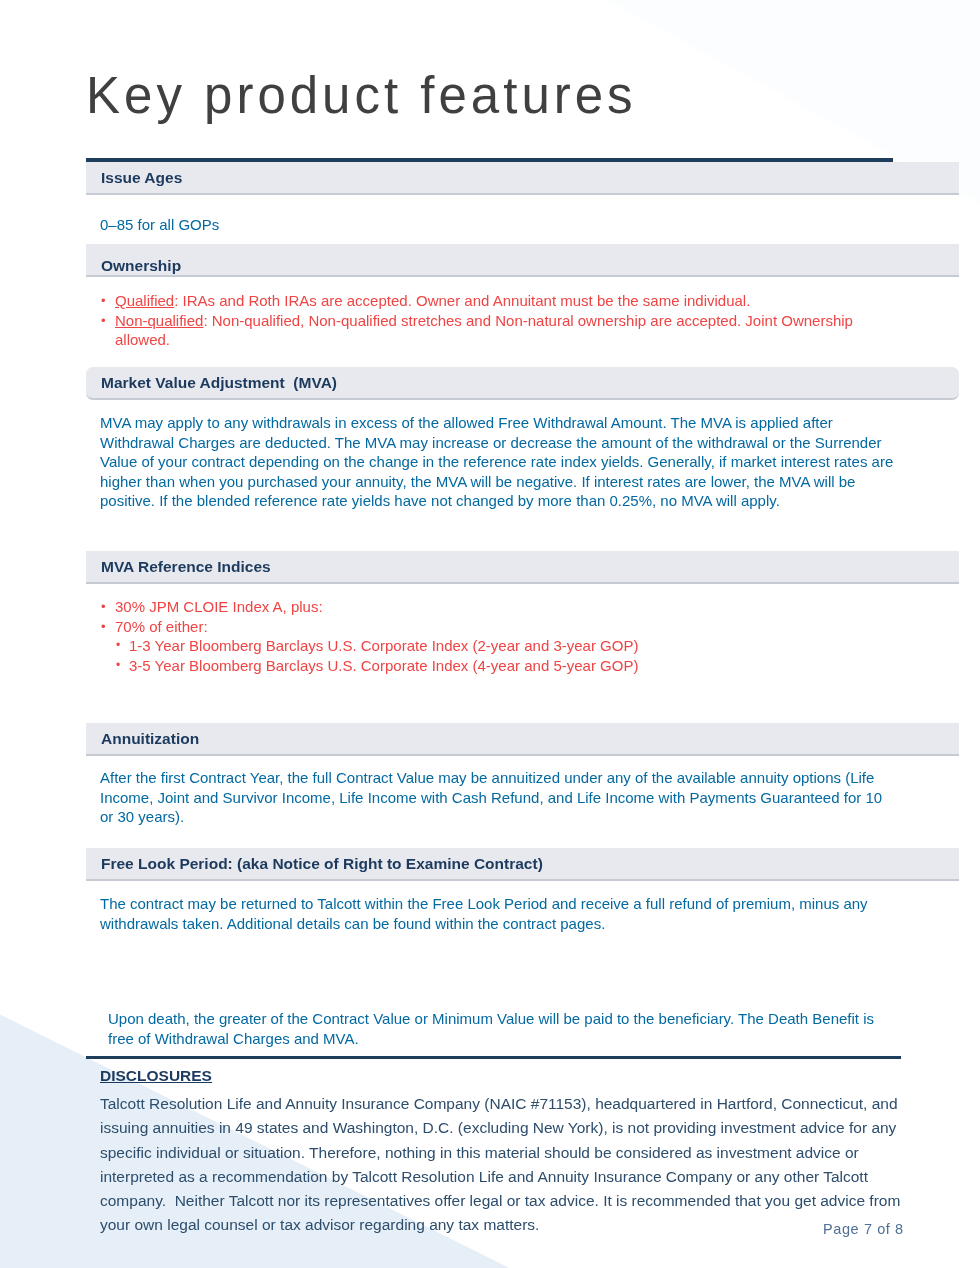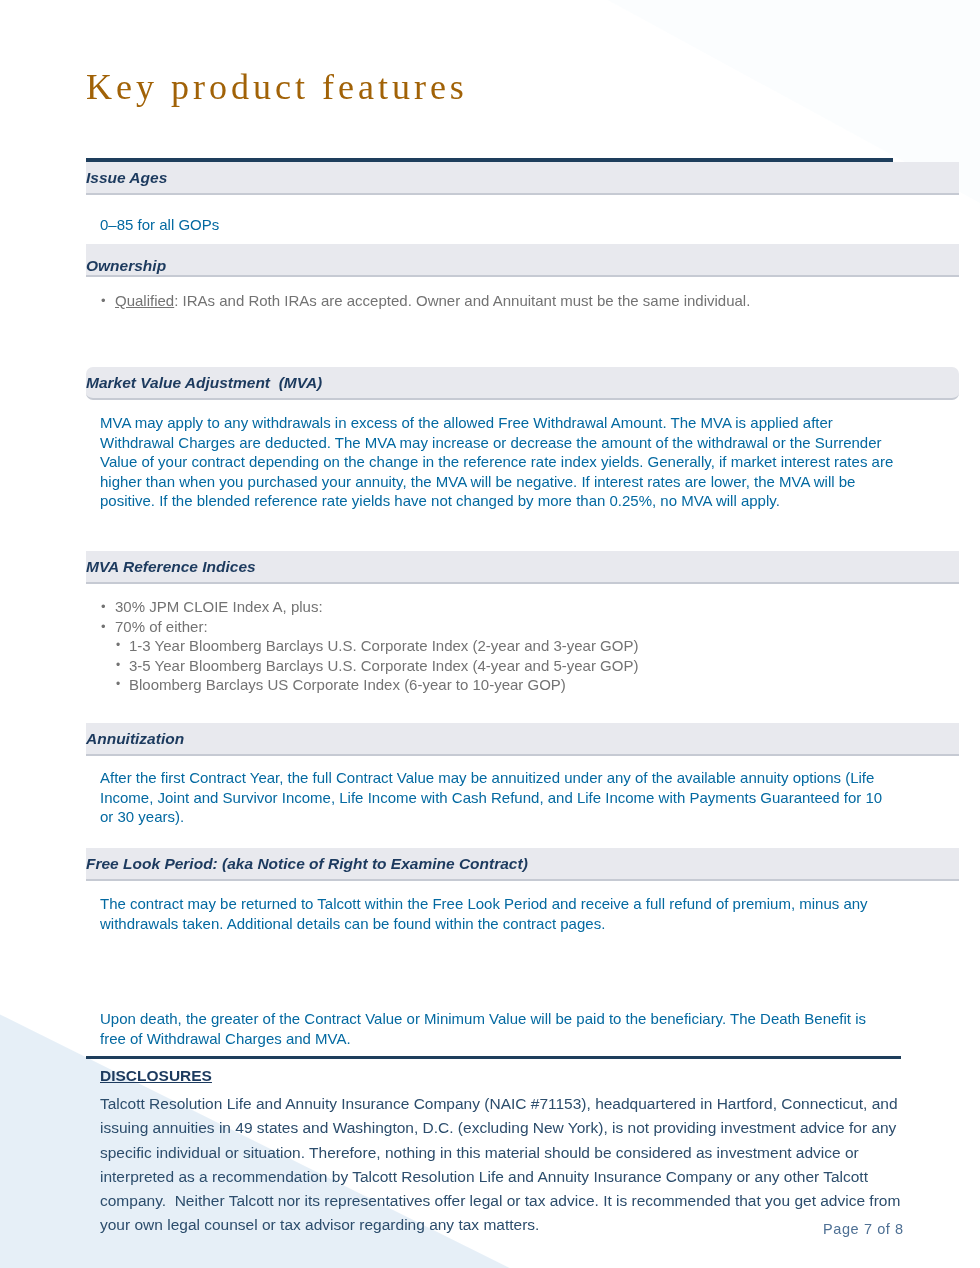--- a/index.html
+++ b/index.html
@@ -41,48 +41,46 @@
   }
   .facet-bottom-right {
     position:absolute; inset:0;
     background: rgba(255,255,255,0.16);
     clip-path: polygon(55% 100%, 100% 78%, 100% 100%);
   }
 
   .page-title {
     position: absolute;
     left: 86px; top: 66px;
-    font-size: 36px;
+    font-size: 51px;
     font-weight: 300;
     letter-spacing: 4px;
-    color: #a16207;
+    color: #404040;
     white-space: nowrap;
-    font-family: Liberation Serif, serif;
   }
 
   .rule {
     position: absolute;
     left: 86px;
     background: #1e3e5c;
   }
   .rule-top    { top: 158px; width: 807px; height: 4px; }
   .rule-bottom { top: 1056px; width: 815px; height: 3px; }
 
   .section-bar {
     position: absolute;
     left: 86px;
     width: 873px;
     height: 33px;
     background: #e8e9ee;
     border-bottom: 2px solid #c6cad3;
     display: flex;
     align-items: center;
     box-sizing: border-box;
-    padding-left: 0;
-    font-style: italic;
+    padding-left: 15px;
   }
   .section-bar .bar-label {
     font-size: 15.5px;
     font-weight: bold;
     color: #1c3a5e;
     white-space: pre-wrap;
   }
 
   .body-text {
     position: absolute;
@@ -92,21 +90,21 @@
     line-height: 19.5px;
     color: #0369a1;
   }
 
   .bullet-list {
     position: absolute;
     left: 101px;
     width: 786px;
     font-size: 15px;
     line-height: 19.5px;
-    color: #737373;
+    color: #ef4444;
   }
   .bullet-item {
     position: relative;
     padding-left: 14px;
   }
   .bullet-item::before {
     content: "\2022";
     position: absolute;
     left: 0; top: 0;
     font-size: 13px;
@@ -167,51 +165,51 @@
   <div class="section-bar" style="top:162px;">
     <span class="bar-label">Issue Ages</span>
   </div>
   <div class="body-text" style="top:215px;">0–85 for all GOPs</div>
 
   <div class="section-bar" style="top:244px;align-items:flex-end;">
     <span class="bar-label">Ownership</span>
   </div>
   <div class="bullet-list" style="top:291px;">
     <div class="bullet-item"><span class="u-lead">Qualified</span><span>: IRAs and Roth IRAs are accepted. Owner and Annuitant must be the same individual.</span></div>
+    <div class="bullet-item"><span class="u-lead">Non-qualified</span><span>: Non-qualified, Non-qualified stretches and Non-natural ownership are accepted. Joint Ownership allowed.</span></div>
   </div>
 
   <div class="section-bar" style="top:367px;border-radius:7px;">
     <span class="bar-label">Market Value Adjustment  (MVA)</span>
   </div>
   <div class="body-text" style="top:413px;">MVA may apply to any withdrawals in excess of the allowed Free Withdrawal Amount. The MVA is applied after Withdrawal Charges are deducted. The MVA may increase or decrease the amount of the withdrawal or the Surrender Value of your contract depending on the change in the reference rate index yields. Generally, if market interest rates are higher than when you purchased your annuity, the MVA will be negative. If interest rates are lower, the MVA will be positive. If the blended reference rate yields have not changed by more than 0.25%, no MVA will apply.</div>
 
   <div class="section-bar" style="top:551px;">
     <span class="bar-label">MVA Reference Indices</span>
   </div>
   <div class="bullet-list" style="top:597px;">
     <div class="bullet-item">30% JPM CLOIE Index A, plus:</div>
     <div class="bullet-item">70% of either:</div>
     <div class="sub-list">
       <div class="sub-item">1-3 Year Bloomberg Barclays U.S. Corporate Index (2-year and 3-year GOP)</div>
       <div class="sub-item">3-5 Year Bloomberg Barclays U.S. Corporate Index (4-year and 5-year GOP)</div>
-      <div class="sub-item">Bloomberg Barclays US Corporate Index (6-year to 10-year GOP)</div>
     </div>
   </div>
 
   <div class="section-bar" style="top:723px;align-items:center;">
     <span class="bar-label">Annuitization</span>
   </div>
   <div class="body-text" style="top:768px;">After the first Contract Year, the full Contract Value may be annuitized under any of the available annuity options (Life Income, Joint and Survivor Income, Life Income with Cash Refund, and Life Income with Payments Guaranteed for 10 or 30 years).</div>
 
   <div class="section-bar" style="top:848px;">
     <span class="bar-label">Free Look Period: (aka Notice of Right to Examine Contract)</span>
   </div>
   <div class="body-text" style="top:894px;">The contract may be returned to Talcott within the Free Look Period and receive a full refund of premium, minus any withdrawals taken. Additional details can be found within the contract pages.</div>
 
-  <div class="body-text" style="top:1009px;">Upon death, the greater of the Contract Value or Minimum Value will be paid to the beneficiary. The Death Benefit is free of Withdrawal Charges and MVA.</div>
+  <div class="body-text" style="top:1009px;margin-left:8px;">Upon death, the greater of the Contract Value or Minimum Value will be paid to the beneficiary. The Death Benefit is free of Withdrawal Charges and MVA.</div>
 
   <div class="rule rule-bottom"></div>
   <div class="disclosures-heading">DISCLOSURES</div>
   <div class="disclosures-text">Talcott Resolution Life and Annuity Insurance Company (NAIC #71153), headquartered in Hartford, Connecticut, and issuing annuities in 49 states and Washington, D.C. (excluding New York), is not providing investment advice for any specific individual or situation. Therefore, nothing in this material should be considered as investment advice or interpreted as a recommendation by Talcott Resolution Life and Annuity Insurance Company or any other Talcott company.  Neither Talcott nor its representatives offer legal or tax advice. It is recommended that you get advice from your own legal counsel or tax advisor regarding any tax matters.</div>
 
   <div class="page-number">Page 7 of 8</div>
 
 </div>
 
 </body></html>

